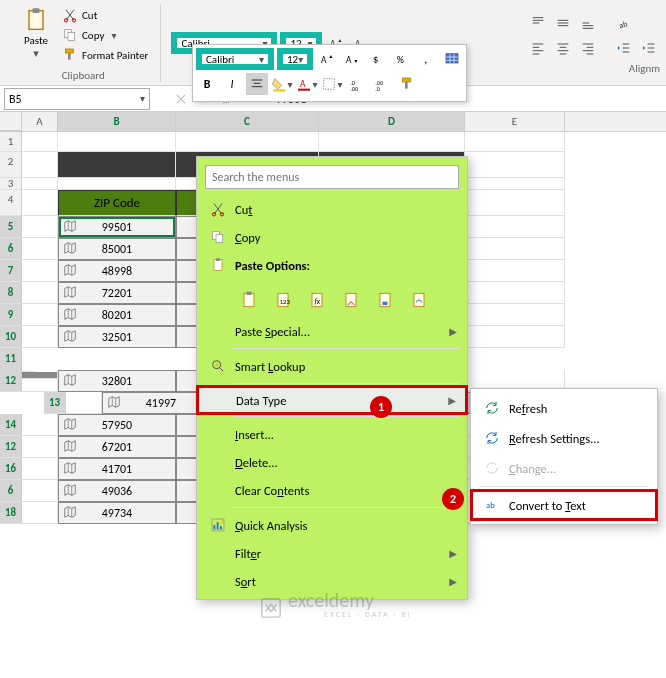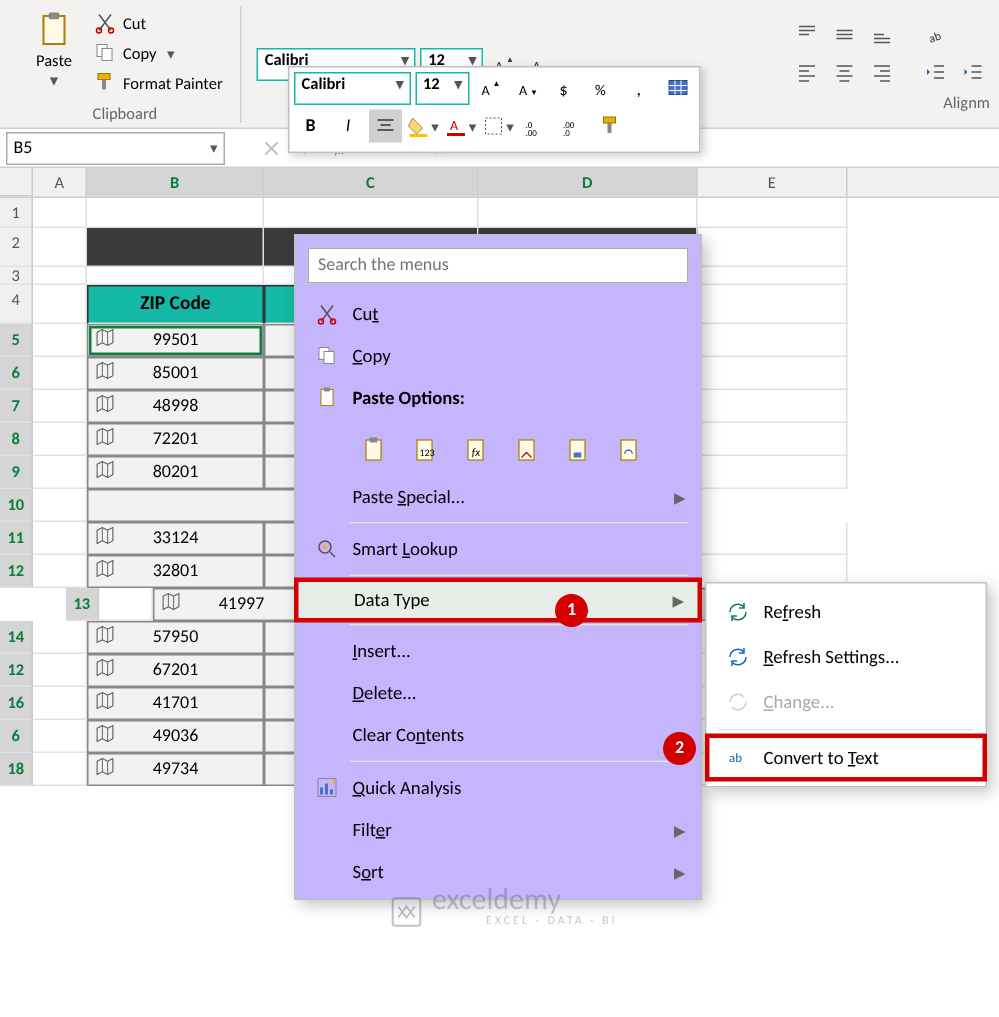--- a/index.html
+++ b/index.html
@@ -12,21 +12,21 @@
 .paste-btn { display: flex; flex-direction: column; align-items: center; padding: 2px 8px; cursor: pointer; }
 .paste-btn svg { width: 28px; height: 28px; }
 .paste-btn span { font-size: 11px; }
 .small-btns { display: flex; flex-direction: column; gap: 2px; padding-top: 2px; }
 .small-btn { display: flex; align-items: center; gap: 4px; padding: 1px 4px; font-size: 11px; cursor: pointer; }
 .small-btn svg { width: 16px; height: 16px; }
 .group-label { text-align: center; font-size: 11px; color: #666; margin-top: auto; }
 
 .font-group { display: flex; flex-direction: column; gap: 3px; padding: 0 6px; }
 .font-row { display: flex; gap: 3px; align-items: center; }
-.combo { border: 1px solid #14b8a6; background: #fff; height: 22px; display: flex; padding: 0 4px; font-size: 11px; font-weight: bold; }
+.combo { border: 6px solid #14b8a6; background: #fff; height: 22px; display: flex; align-items: center; padding: 0 4px; font-size: 11px; }
 .combo.font-name { width: 106px; justify-content: space-between; }
 .combo.font-size { width: 42px; justify-content: space-between; }
 .icon-btn { width: 22px; height: 22px; display: flex; align-items: center; justify-content: center; cursor: pointer; }
 .icon-btn svg { width: 16px; height: 16px; }
 
 
 .mini-toolbar { position: absolute; left: 192px; top: 44px; background: #fff; border: 1px solid #c0c0c0; box-shadow: 2px 2px 6px rgba(0,0,0,0.2); padding: 3px; z-index: 5; }
 .mini-toolbar .font-row { margin-bottom: 3px; }
 
 
@@ -46,35 +46,35 @@
 .gr { display: flex; height: 20px; }
 .gc { border-right: 1px solid #e0e0e0; border-bottom: 1px solid #e0e0e0; padding: 0 4px; line-height: 20px; font-size: 12px; overflow: hidden; white-space: nowrap; }
 
 .colA { width: 36px; }
 .colB { width: 118px; }
 .colC { width: 143px; }
 .colD { width: 146px; }
 .colE { width: 100px; }
 
 .dark-row { background: #3a3a3a; }
-.header-cell { background: #14b8a6; font-weight: 700; text-align: center; border: 1px solid #333; line-height: 24px; font-size: 13px; }
+.header-cell { background: #4d7c0f; font-weight: 400; text-align: center; border: 1px solid #333; line-height: 24px; font-size: 13px; }
 .data-cell { background: #f2f2f2; text-align: center; border: 1px solid #888; }
 .country-cell { background: #d6dce4; text-align: center; border: 1px solid #888; font-weight: 600; }
 .sel-overlay { box-shadow: inset 0 0 0 2px #107c41; }
 .geo-icon { display: inline-block; margin-right: 0; }
 .geo-icon svg { width: 14px; height: 14px; vertical-align: -2px; }
 .zip-cell { display: flex; align-items: center; padding: 0; }
 .zip-cell .geo-icon { margin-left: 4px; }
 .zip-cell .val { flex: 1; text-align: center; padding-right: 18px; }
 
 .tall { height: 26px; line-height: 26px; }
 .tall .gc { border-bottom: 1px solid #e0e0e0; }
 
 
-.ctx-menu { position: absolute; left: 196px; top: 156px; width: 272px; background: #c4b5fd; border: 1px solid #c0c0c0; box-shadow: 3px 3px 10px rgba(0,0,0,0.25); z-index: 10; padding: 4px 0; }
+.ctx-menu { position: absolute; left: 196px; top: 156px; width: 272px; background: #bef264; border: 1px solid #c0c0c0; box-shadow: 3px 3px 10px rgba(0,0,0,0.25); z-index: 10; padding: 4px 0; }
 .ctx-search { margin: 4px 8px 6px 8px; }
 .ctx-search input { width: 100%; border: 1px solid #ababab; padding: 4px 6px; font-size: 12px; color: #888; outline: none; }
 .ctx-item { display: flex; align-items: center; height: 28px; padding: 0 10px 0 10px; cursor: pointer; position: relative; }
 .ctx-item.hl { background: #e8ede8; border: 1px solid #888; margin: -1px 0; }
 .ctx-ico { width: 22px; display: flex; justify-content: center; }
 .ctx-ico svg { width: 16px; height: 16px; }
 .ctx-label { flex: 1; font-size: 12.5px; padding-left: 6px; }
 .ctx-label u { text-decoration: underline; }
 .ctx-arrow { color: #666; font-size: 10px; }
 .ctx-sep { height: 1px; background: #e0e0e0; margin: 3px 8px 3px 36px; }
@@ -454,25 +454,32 @@
             </svg></span>
           <span class="val">80201</span>
         </div>
         <div class="gc colC data-cell"></div>
         <div class="gc colD country-cell">United States</div>
         <div class="gc colE"></div>
       </div>
       <div class="gr" style="height: 22px;">
         <div class="row-h sel" style="line-height: 22px;">10</div>
         <div class="gc colA"></div>
-        <div class="gc colC data-cell"></div>
-        <div class="gc colD country-cell">United States</div>
-        <div class="gc colE"></div>
-      </div>
-      <div class="gr" style="height: 22px;">
+        <div class="gc colB data-cell zip-cell">
+          <span class="geo-icon"><svg viewBox="0 0 24 24">
+              <path d="M3 6l6-3 6 3 6-3v15l-6 3-6-3-6 3z" fill="none" stroke="#555" stroke-width="1.2"></path>
+              <path d="M9 3v15M15 6v15" stroke="#555" stroke-width="1"></path>
+            </svg></span>
+          <span class="val">32501</span>
+        </div>
+        <div class="gc colC data-cell"></div>
+        <div class="gc colD country-cell">United States</div>
+        <div class="gc colE"></div>
+      </div>
+      <div class="gr" style="height: 22px; flex-direction: column;">
         <div class="row-h sel" style="line-height: 22px;">11</div>
         <div class="gc colA"></div>
         <div class="gc colB data-cell zip-cell">
           <span class="geo-icon"><svg viewBox="0 0 24 24">
               <path d="M3 6l6-3 6 3 6-3v15l-6 3-6-3-6 3z" fill="none" stroke="#555" stroke-width="1.2"></path>
               <path d="M9 3v15M15 6v15" stroke="#555" stroke-width="1"></path>
             </svg></span>
           <span class="val">33124</span>
         </div>
         <div class="gc colC data-cell"></div>

